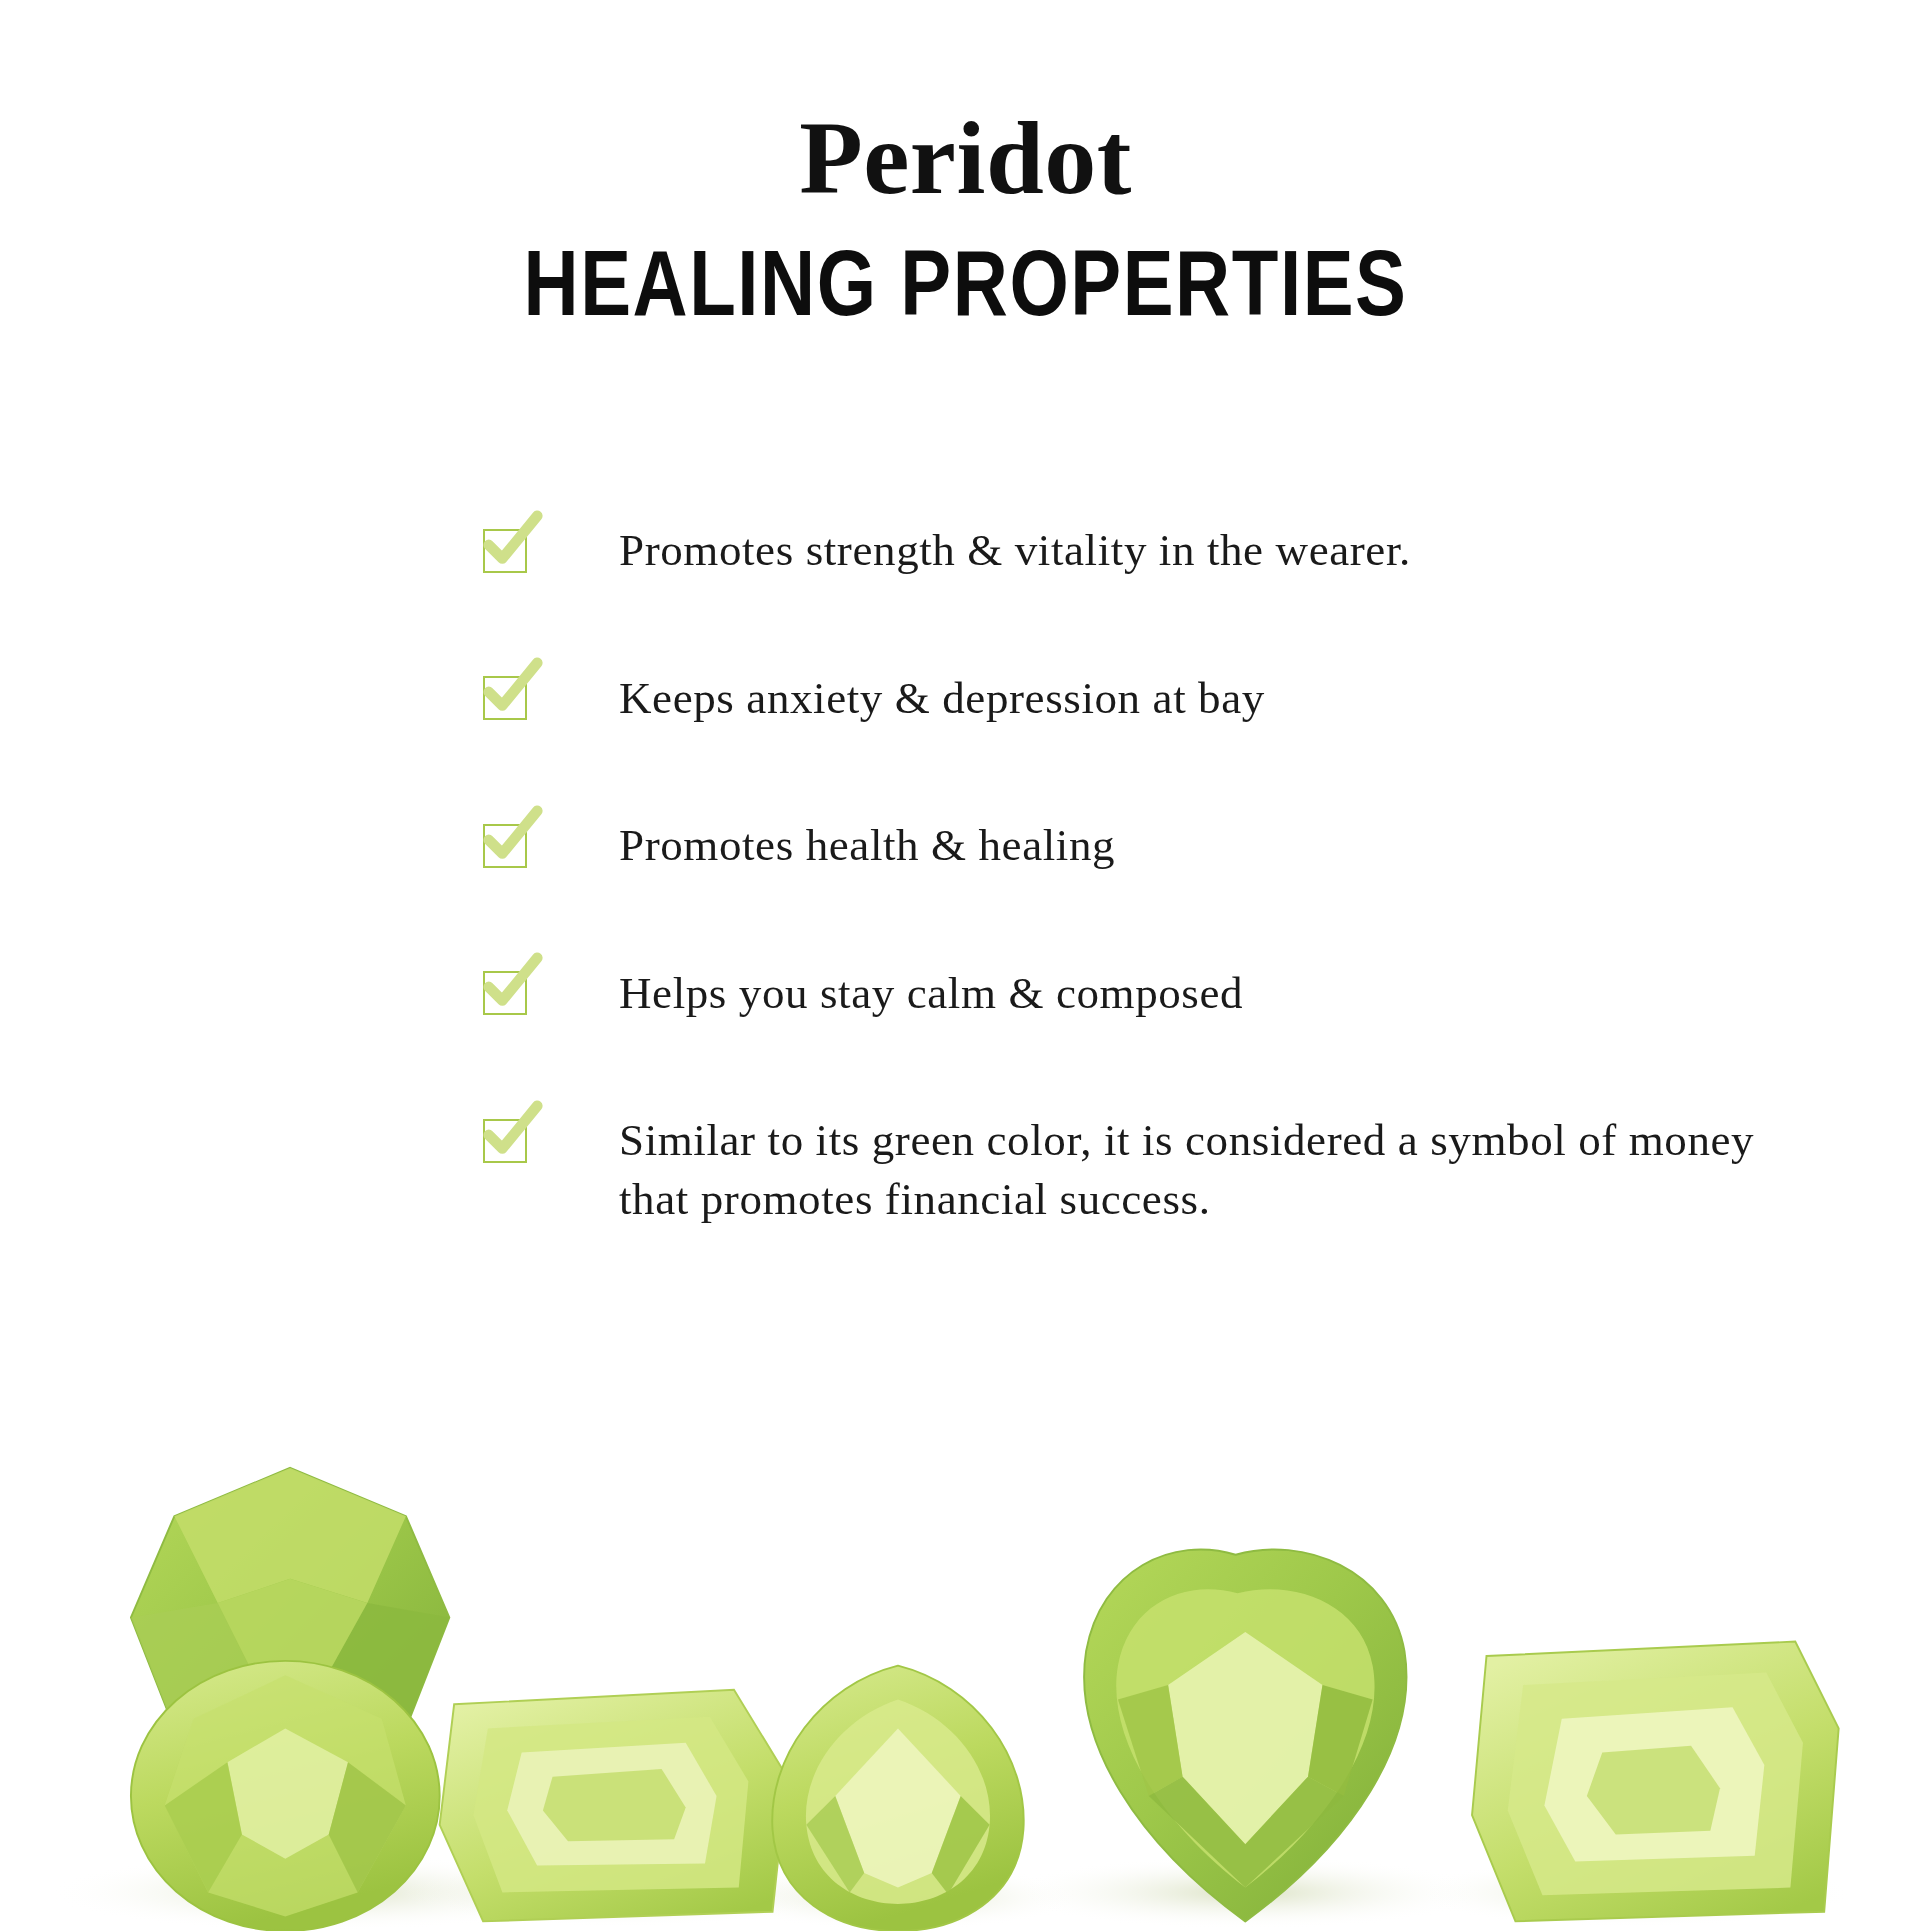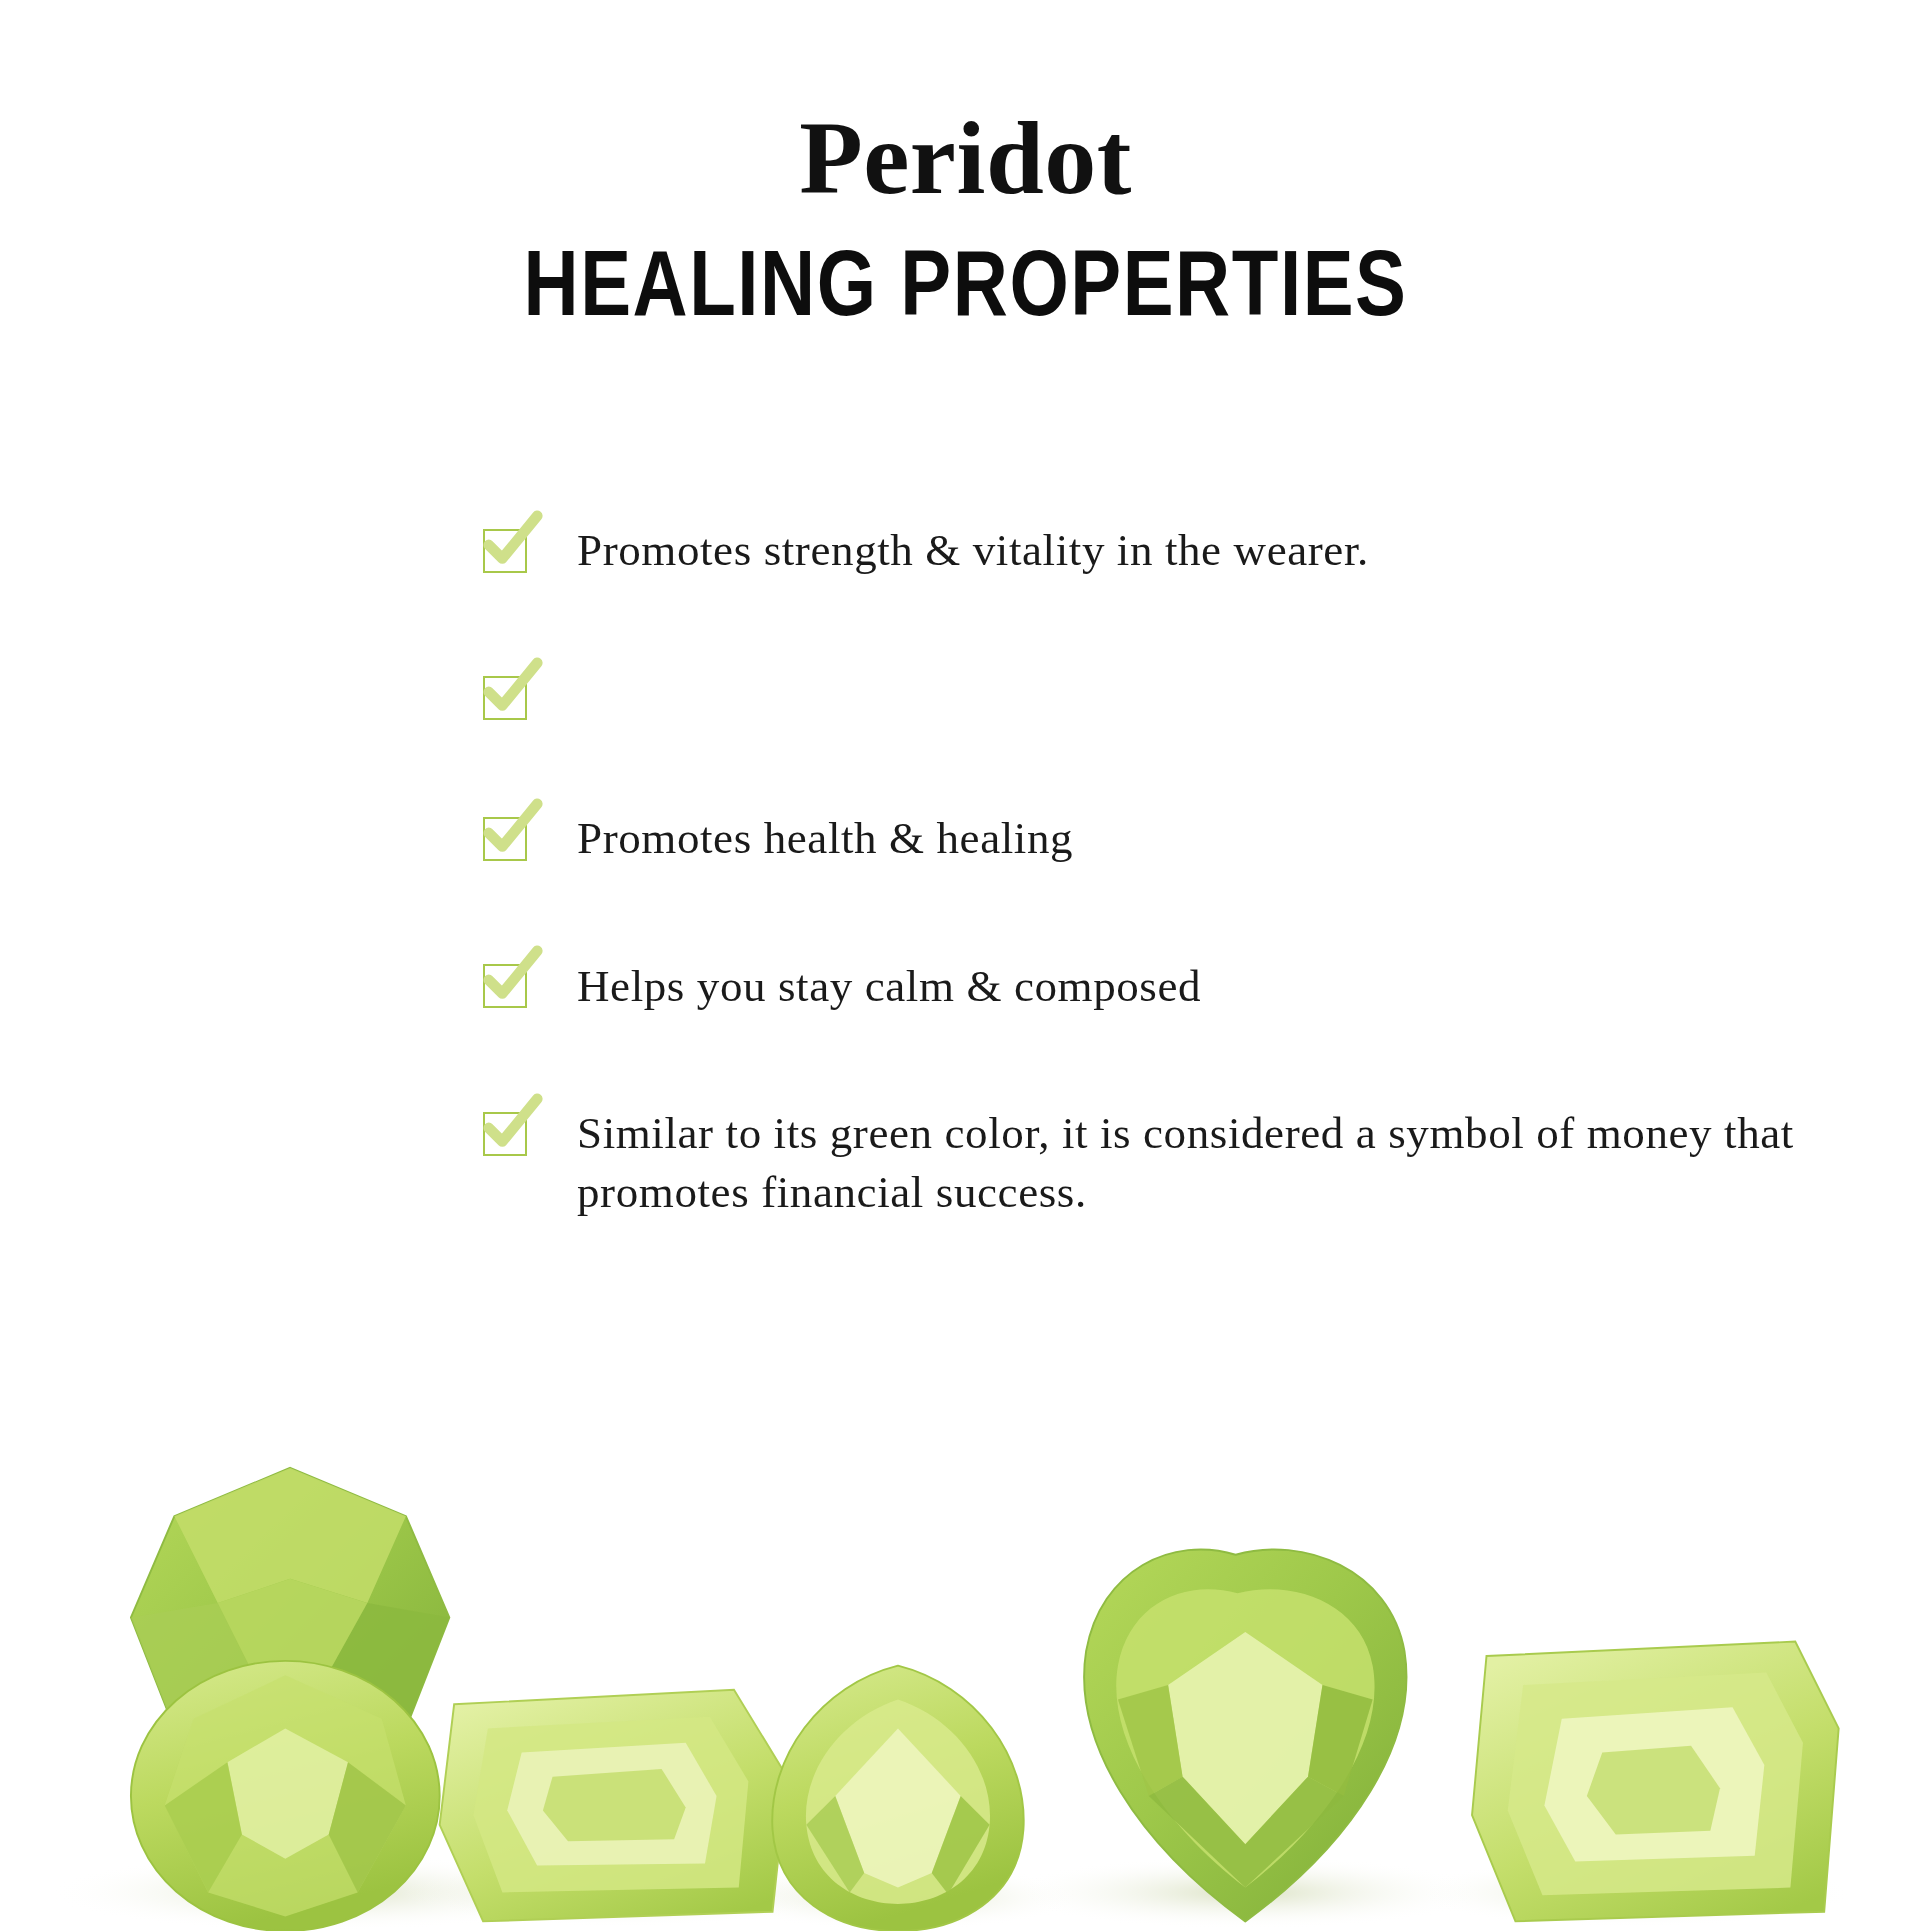--- a/index.html
+++ b/index.html
@@ -54,20 +54,21 @@
     padding: 0;
     position: absolute;
     top: 521px;
     left: 483px;
     width: 1313px;
   }
   .list-item {
     display: flex;
     align-items: flex-start;
     margin-bottom: 89px;
+    gap: 42px;
   }
   .list-item:last-child {
     margin-bottom: 13px;
   }
   .check-box {
     position: relative;
     flex: 0 0 auto;
     width: 44px;
     height: 44px;
     border: 2.9px solid #a8c84a;
@@ -126,20 +127,21 @@
       </span>
       <span class="item-text">Promotes strength &amp; vitality in the wearer.</span>
     </div>
 
     <div class="list-item">
       <span class="check-box">
         <svg class="tick" viewBox="0 0 66 66" xmlns="http://www.w3.org/2000/svg" aria-hidden="true">
           <path d="M8 36 L22 50 L58 6" fill="none" stroke="#cfe08a" stroke-width="11" stroke-linecap="round" stroke-linejoin="round"></path>
         </svg>
       </span>
+      <span class="item-text">Keeps anxiety &amp; depression at bay</span>
     </div>
 
     <div class="list-item">
       <span class="check-box">
         <svg class="tick" viewBox="0 0 66 66" xmlns="http://www.w3.org/2000/svg" aria-hidden="true">
           <path d="M8 36 L22 50 L58 6" fill="none" stroke="#cfe08a" stroke-width="11" stroke-linecap="round" stroke-linejoin="round"></path>
         </svg>
       </span>
       <span class="item-text">Promotes health &amp; healing</span>
     </div>

